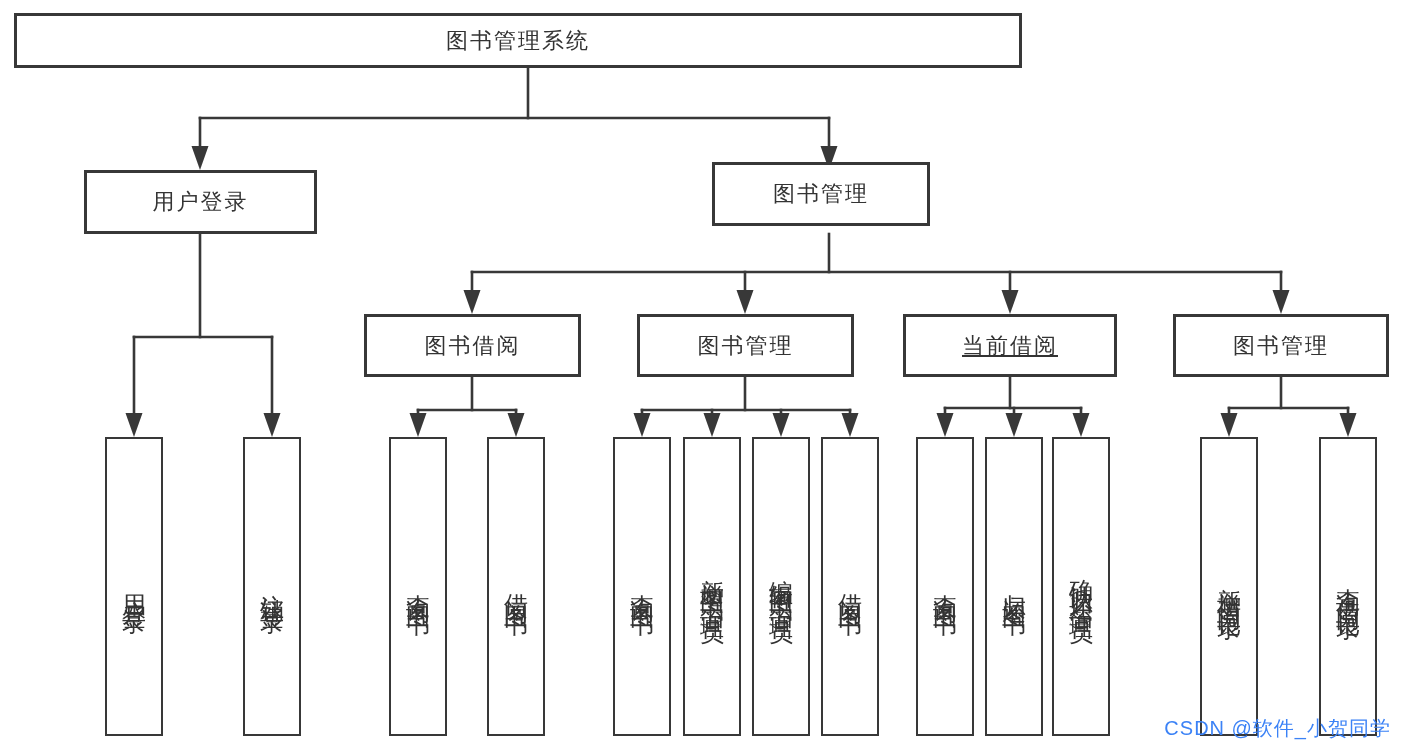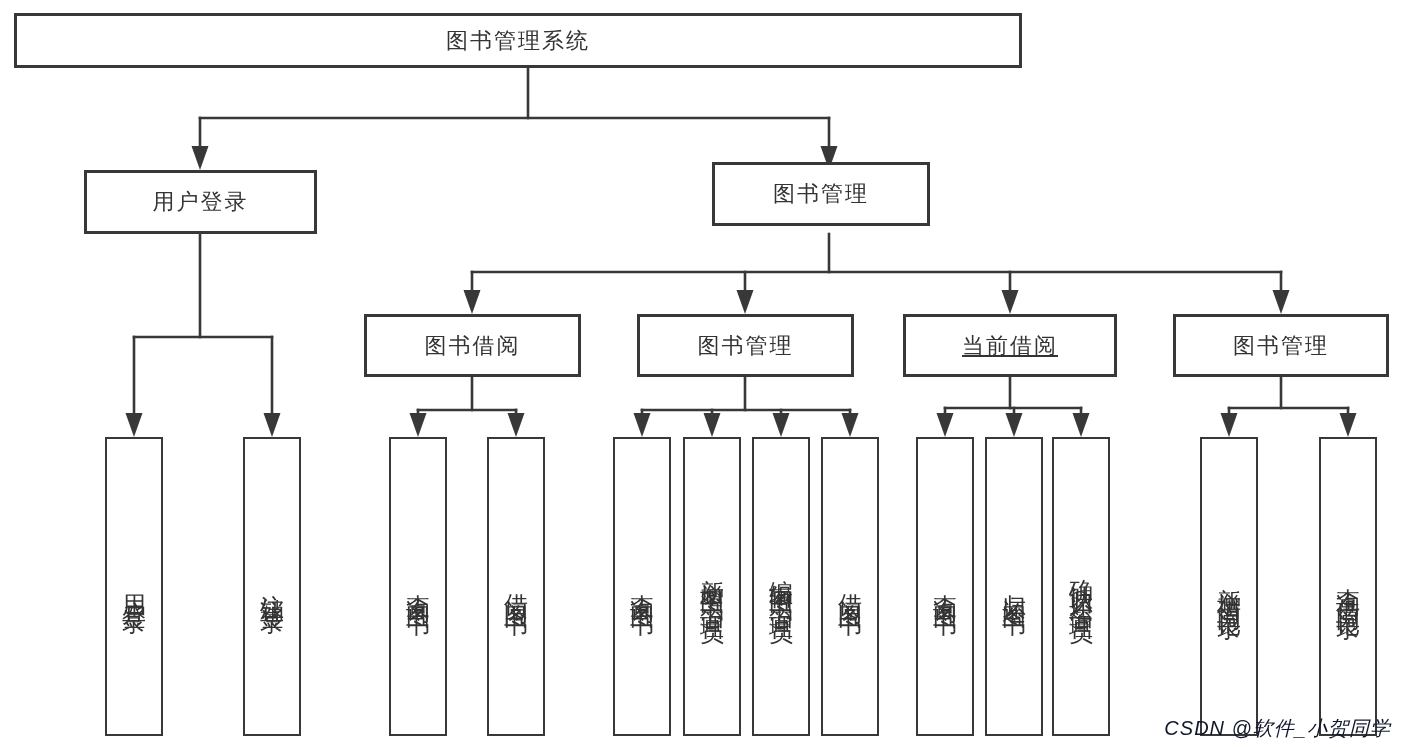--- a/index.html
+++ b/index.html
@@ -105,14 +105,14 @@
   <div class="box vbox" style="left: 752px; top: 437px; width: 58px; height: 299px; border-color: rgb(56, 56, 56); color: rgb(51, 51, 51);">编辑图书（管理员）</div>
   <div class="box vbox" style="left: 821px; top: 437px; width: 58px; height: 299px; border-color: rgb(56, 56, 56); color: rgb(51, 51, 51);">借阅图书</div>
 
   <div class="box vbox" style="left: 916px; top: 437px; width: 58px; height: 299px; border-color: rgb(56, 56, 56); color: rgb(51, 51, 51);">查询图书</div>
   <div class="box vbox" style="left: 985px; top: 437px; width: 58px; height: 299px; border-color: rgb(56, 56, 56); color: rgb(51, 51, 51);">归还图书</div>
   <div class="box vbox" style="left: 1052px; top: 437px; width: 58px; height: 299px; border-color: rgb(56, 56, 56); color: rgb(51, 51, 51);">确认归还（管理员）</div>
 
   <div class="box vbox" style="left: 1200px; top: 437px; width: 58px; height: 299px; border-color: rgb(56, 56, 56); color: rgb(51, 51, 51);">新增借阅记录</div>
   <div class="box vbox" style="left: 1319px; top: 437px; width: 58px; height: 299px; border-color: rgb(56, 56, 56); color: rgb(51, 51, 51);">查询借阅记录</div>
 
-  <div class="watermark" style="color: #0f172a; font-style: italic;">CSDN @软件_小贺同学</div>
+  <div class="watermark" style="color: #3b82f6;">CSDN @软件_小贺同学</div>
 </div>
 
 </body></html>

